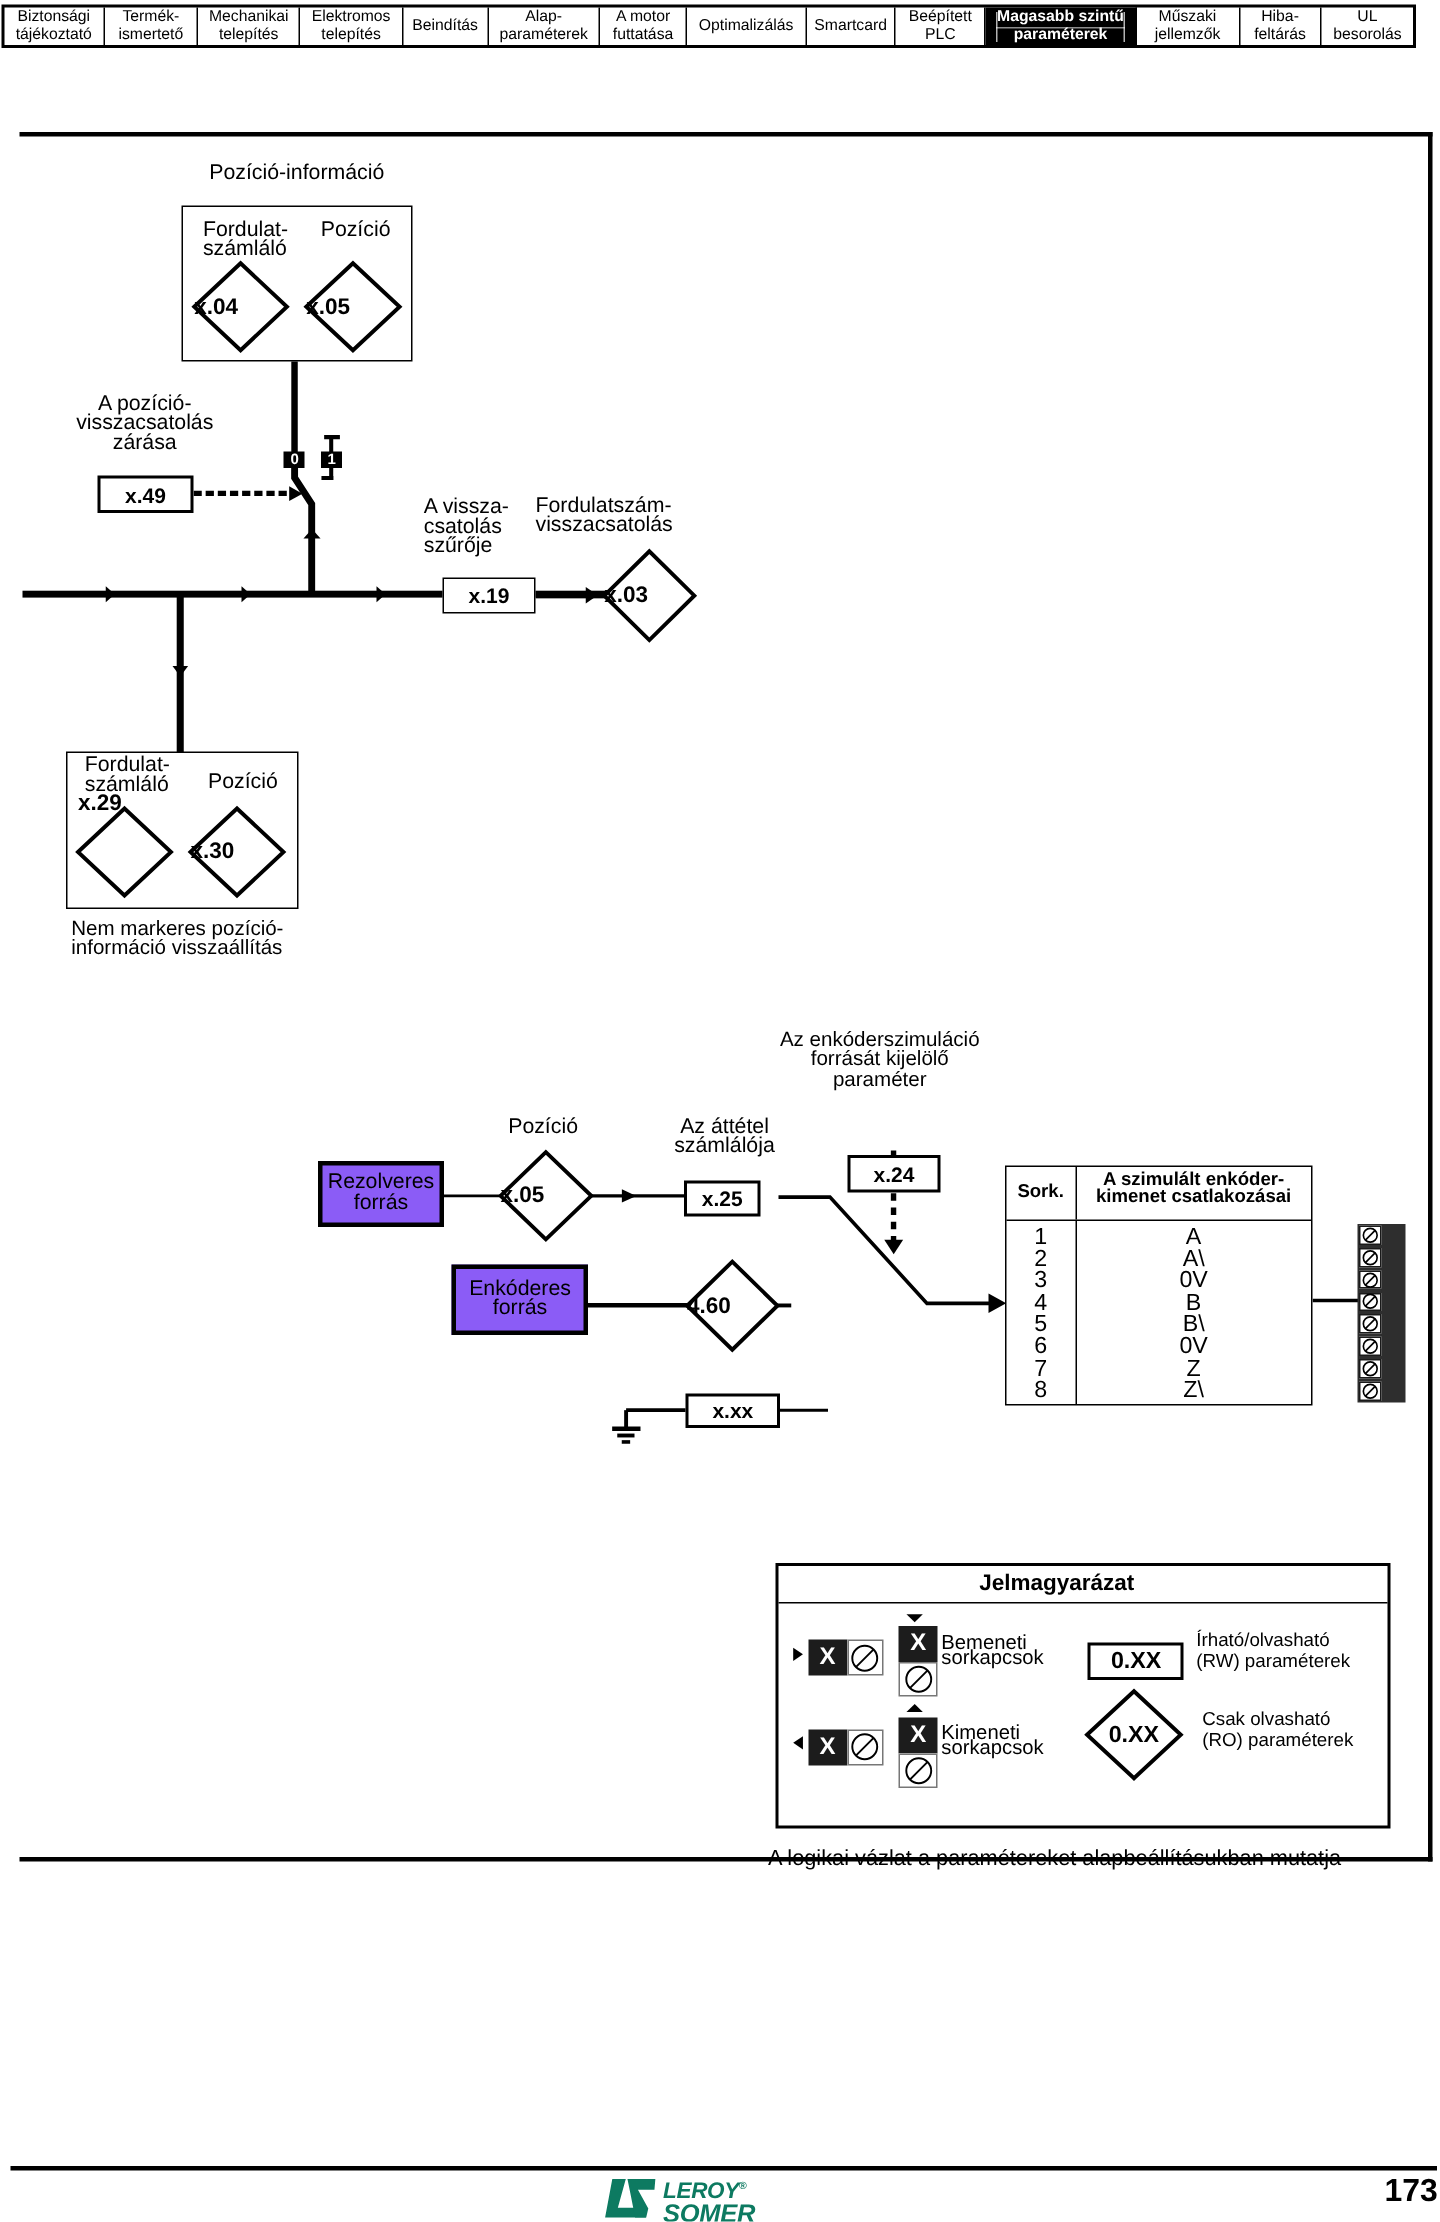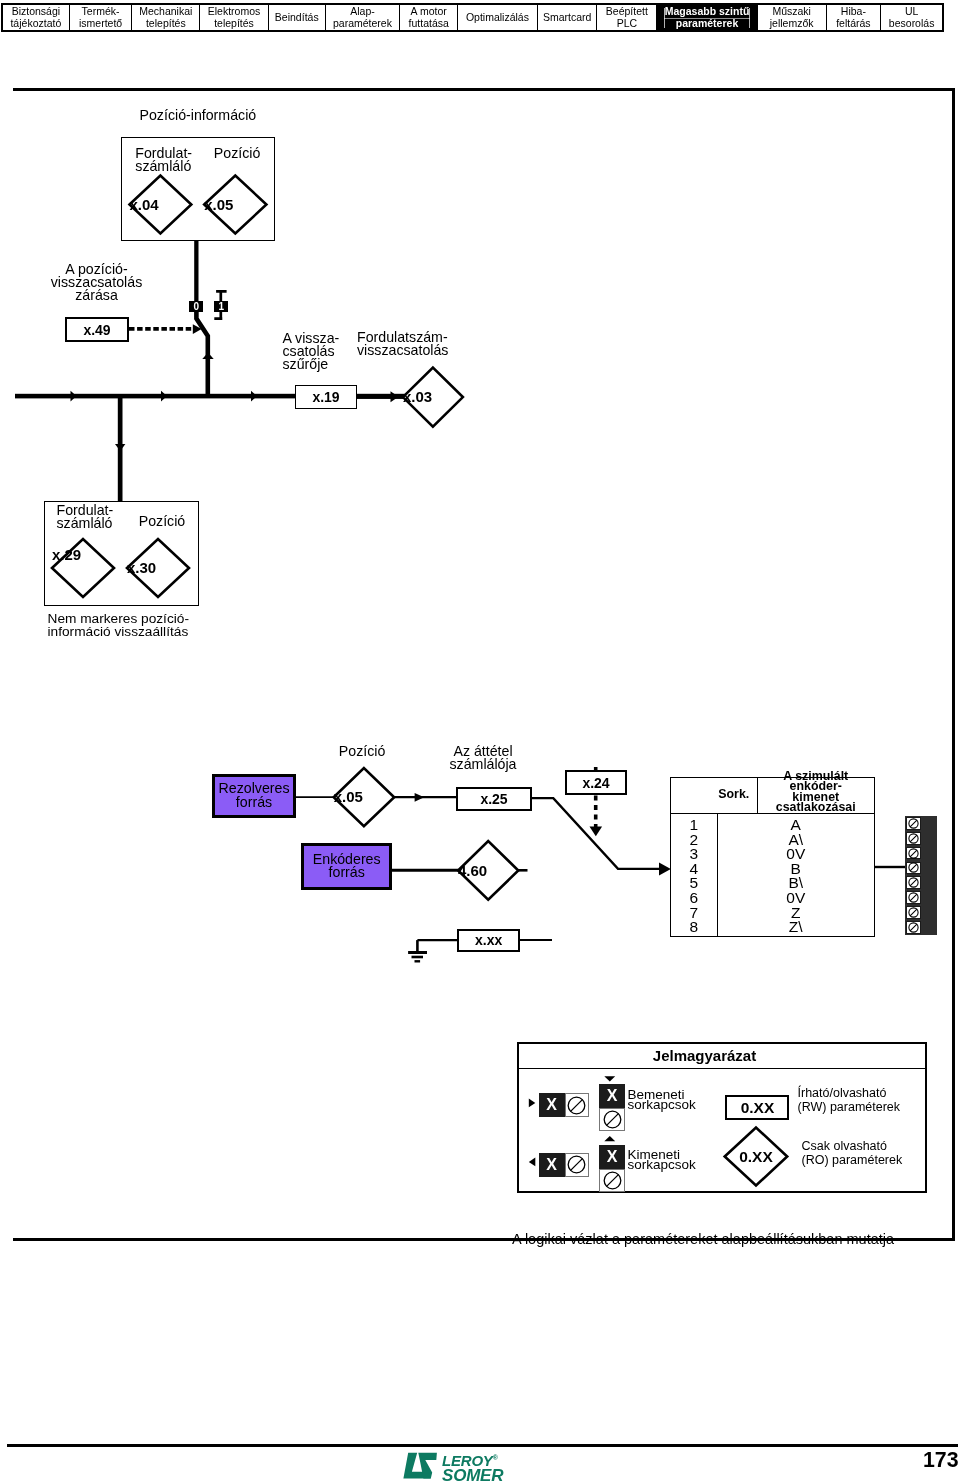--- a/index.html
+++ b/index.html
@@ -34,21 +34,21 @@
           font-weight:bold;line-height:11px;text-align:center;font-family:"Liberation Sans",sans-serif;}
     .dtxt{position:absolute;text-align:left;font-weight:bold;font-size:15px;z-index:3;line-height:14px;}
 
   
   #enc-table{position:absolute;left:670px;top:777px;width:205px;height:160px;box-sizing:border-box;
              border:1.6px solid #000;background:#fff;z-index:2;display:flex;flex-direction:column;}
   .tbl-head{display:flex;height:35px;border-bottom:1.4px solid #000;}
   .th{display:flex;align-items:center;justify-content:center;text-align:center;font-weight:bold;
       font-size:12.4px;line-height:10.5px;white-space:pre-line;}
   .th2{padding-bottom:8px;}
-  .th1{padding-bottom:2px;margin-left:40px;}
+  .th1{padding-bottom:2px;}
   .th1{width:46.5px;border-right:1.3px solid #000;box-sizing:border-box;}
   .th2{flex:1;}
   .tbl-body{display:flex;flex:1;}
   .tcol{display:flex;flex-direction:column;align-items:center;padding-top:4px;font-size:15.5px;line-height:14.6px;}
   .tcol1{width:46.5px;border-right:1.3px solid #000;box-sizing:border-box;}
   .tcol2{flex:1;}
   
   #connector{position:absolute;left:905px;top:816px;width:31.5px;height:119px;z-index:2;
              background:#2e2e2e;box-sizing:border-box;}
   .term{position:absolute;left:0.8px;width:15.5px;height:12.8px;background:#fff;box-sizing:border-box;
@@ -58,21 +58,21 @@
 
   
   #logo{position:absolute;left:401px;top:1451px;display:flex;align-items:flex-start;z-index:6;}
   #logo svg{display:block;}
   #logo-text{margin-left:3px;color:#0d7a61;font-style:italic;font-weight:bold;
              font-family:"Liberation Sans",sans-serif;letter-spacing:-0.2px;}
   .logo-l1{font-size:15px;line-height:13.5px;}
   .logo-l2{font-size:17px;line-height:15px;margin-top:0px;}
   .logo-l1 sup{font-size:7px;vertical-align:super;font-style:normal;}
   
-  #legend{position:absolute;left:517px;top:1042px;width:410px;height:151px;box-sizing:border-box;
+  #legend{position:absolute;left:517px;top:1042px;width:410px;height:177px;box-sizing:border-box;
           border:2.2px solid #000;background:#fff;z-index:4;}
   #lg-rotxt{z-index:6;}
   #legend-title{height:23.5px;line-height:23.5px;text-align:center;font-weight:bold;font-size:15px;
                 border-bottom:1.6px solid #000;padding-right:35px;box-sizing:content-box;}
   #legend-body{position:absolute;left:0;top:0;width:100%;height:100%;}
   .lg-lbl{position:absolute;font-size:13.5px;line-height:10.2px;white-space:pre-line;}
   .lg-term-h{position:absolute;display:flex;width:50.8px;height:24.6px;}
   .tm-black{width:26.2px;height:24.6px;background:#1c1c1c;color:#fff;font-weight:bold;font-size:16px;
             display:flex;align-items:center;justify-content:center;box-sizing:border-box;}
   .tm-white{width:24.6px;height:24.6px;background:#fff;border:1.1px solid #777;box-sizing:border-box;
@@ -220,36 +220,39 @@
 szűrője</div>
 <div class="pbox" style="left:295px;top:385px;width:62px;height:24px;border-width:1.6px;">x.19</div>
 <div class="lbl" style="left:357px;top:330.5px;width:130px;">Fordulatszám-
 visszacsatolás</div>
 <div class="dtxt" style="left:402.9px;top:390px;width:60px;">x.03</div>
 
 <div class="gbox" style="left:43.5px;top:501px;width:155px;height:105px;"></div>
 <div class="lbl" style="left:56.5px;top:504.2px;">Fordulat-
 számláló</div>
 <div class="lbl" style="left:138.7px;top:514.5px;">Pozíció</div>
-<div class="dtxt" style="left:52px;top:548px;width:62px;">x.29</div>
+<div class="dtxt" style="left:52px;top:529px;width:62px;">x.29</div>
 <div class="dtxt" style="left:127px;top:561px;width:62px;">x.30</div>
 <div class="lbl" style="left:47.5px;top:612.3px;font-size:13.7px;">Nem markeres pozíció-
 információ visszaállítás</div>
 
+<div class="lbl" style="left:516.5px;top:685.5px;width:140px;text-align:center;font-size:13.7px;line-height:13.9px;">Az enkóderszimuláció
+forrását kijelölő
+paraméter</div>
 <div class="lbl" style="left:338.8px;top:744.6px;">Pozíció</div>
 <div class="lbl" style="left:447px;top:744.6px;width:72px;text-align:center;">Az áttétel
 számlálója</div>
 
 <div class="pbox2" style="left:212px;top:773.5px;width:84px;height:44.5px;"><span>Rezolveres
 forrás</span></div>
 <div class="pbox2" style="left:301.3px;top:842.6px;width:90.8px;height:47.3px;"><span>Enkóderes
 forrás</span></div>
 
 <div class="dtxt" style="left:333.7px;top:790.2px;width:60.5px;">x.05</div>
-<div class="pbox" style="left:456px;top:787.4px;width:76px;height:23.9px;border-width:2px;">x.25</div>
+<div class="pbox" style="left:456px;top:787.4px;width:51px;height:23.9px;border-width:2px;">x.25</div>
 <div class="dtxt" style="left:458px;top:863.5px;width:60px;">4.60</div>
 <div class="pbox" style="left:565px;top:742px;width:62px;height:25px;margin-top:28px;">x.24</div>
 <div class="pbox" style="left:457.4px;top:928.8px;width:62.4px;height:23.2px;border-width:2px;">x.xx</div>
 
 <div id="enc-table">
   <div class="tbl-head">
     <div class="th th1">Sork.</div>
     <div class="th th2">A szimulált enkóder-
 kimenet csatlakozásai</div>
   </div>

